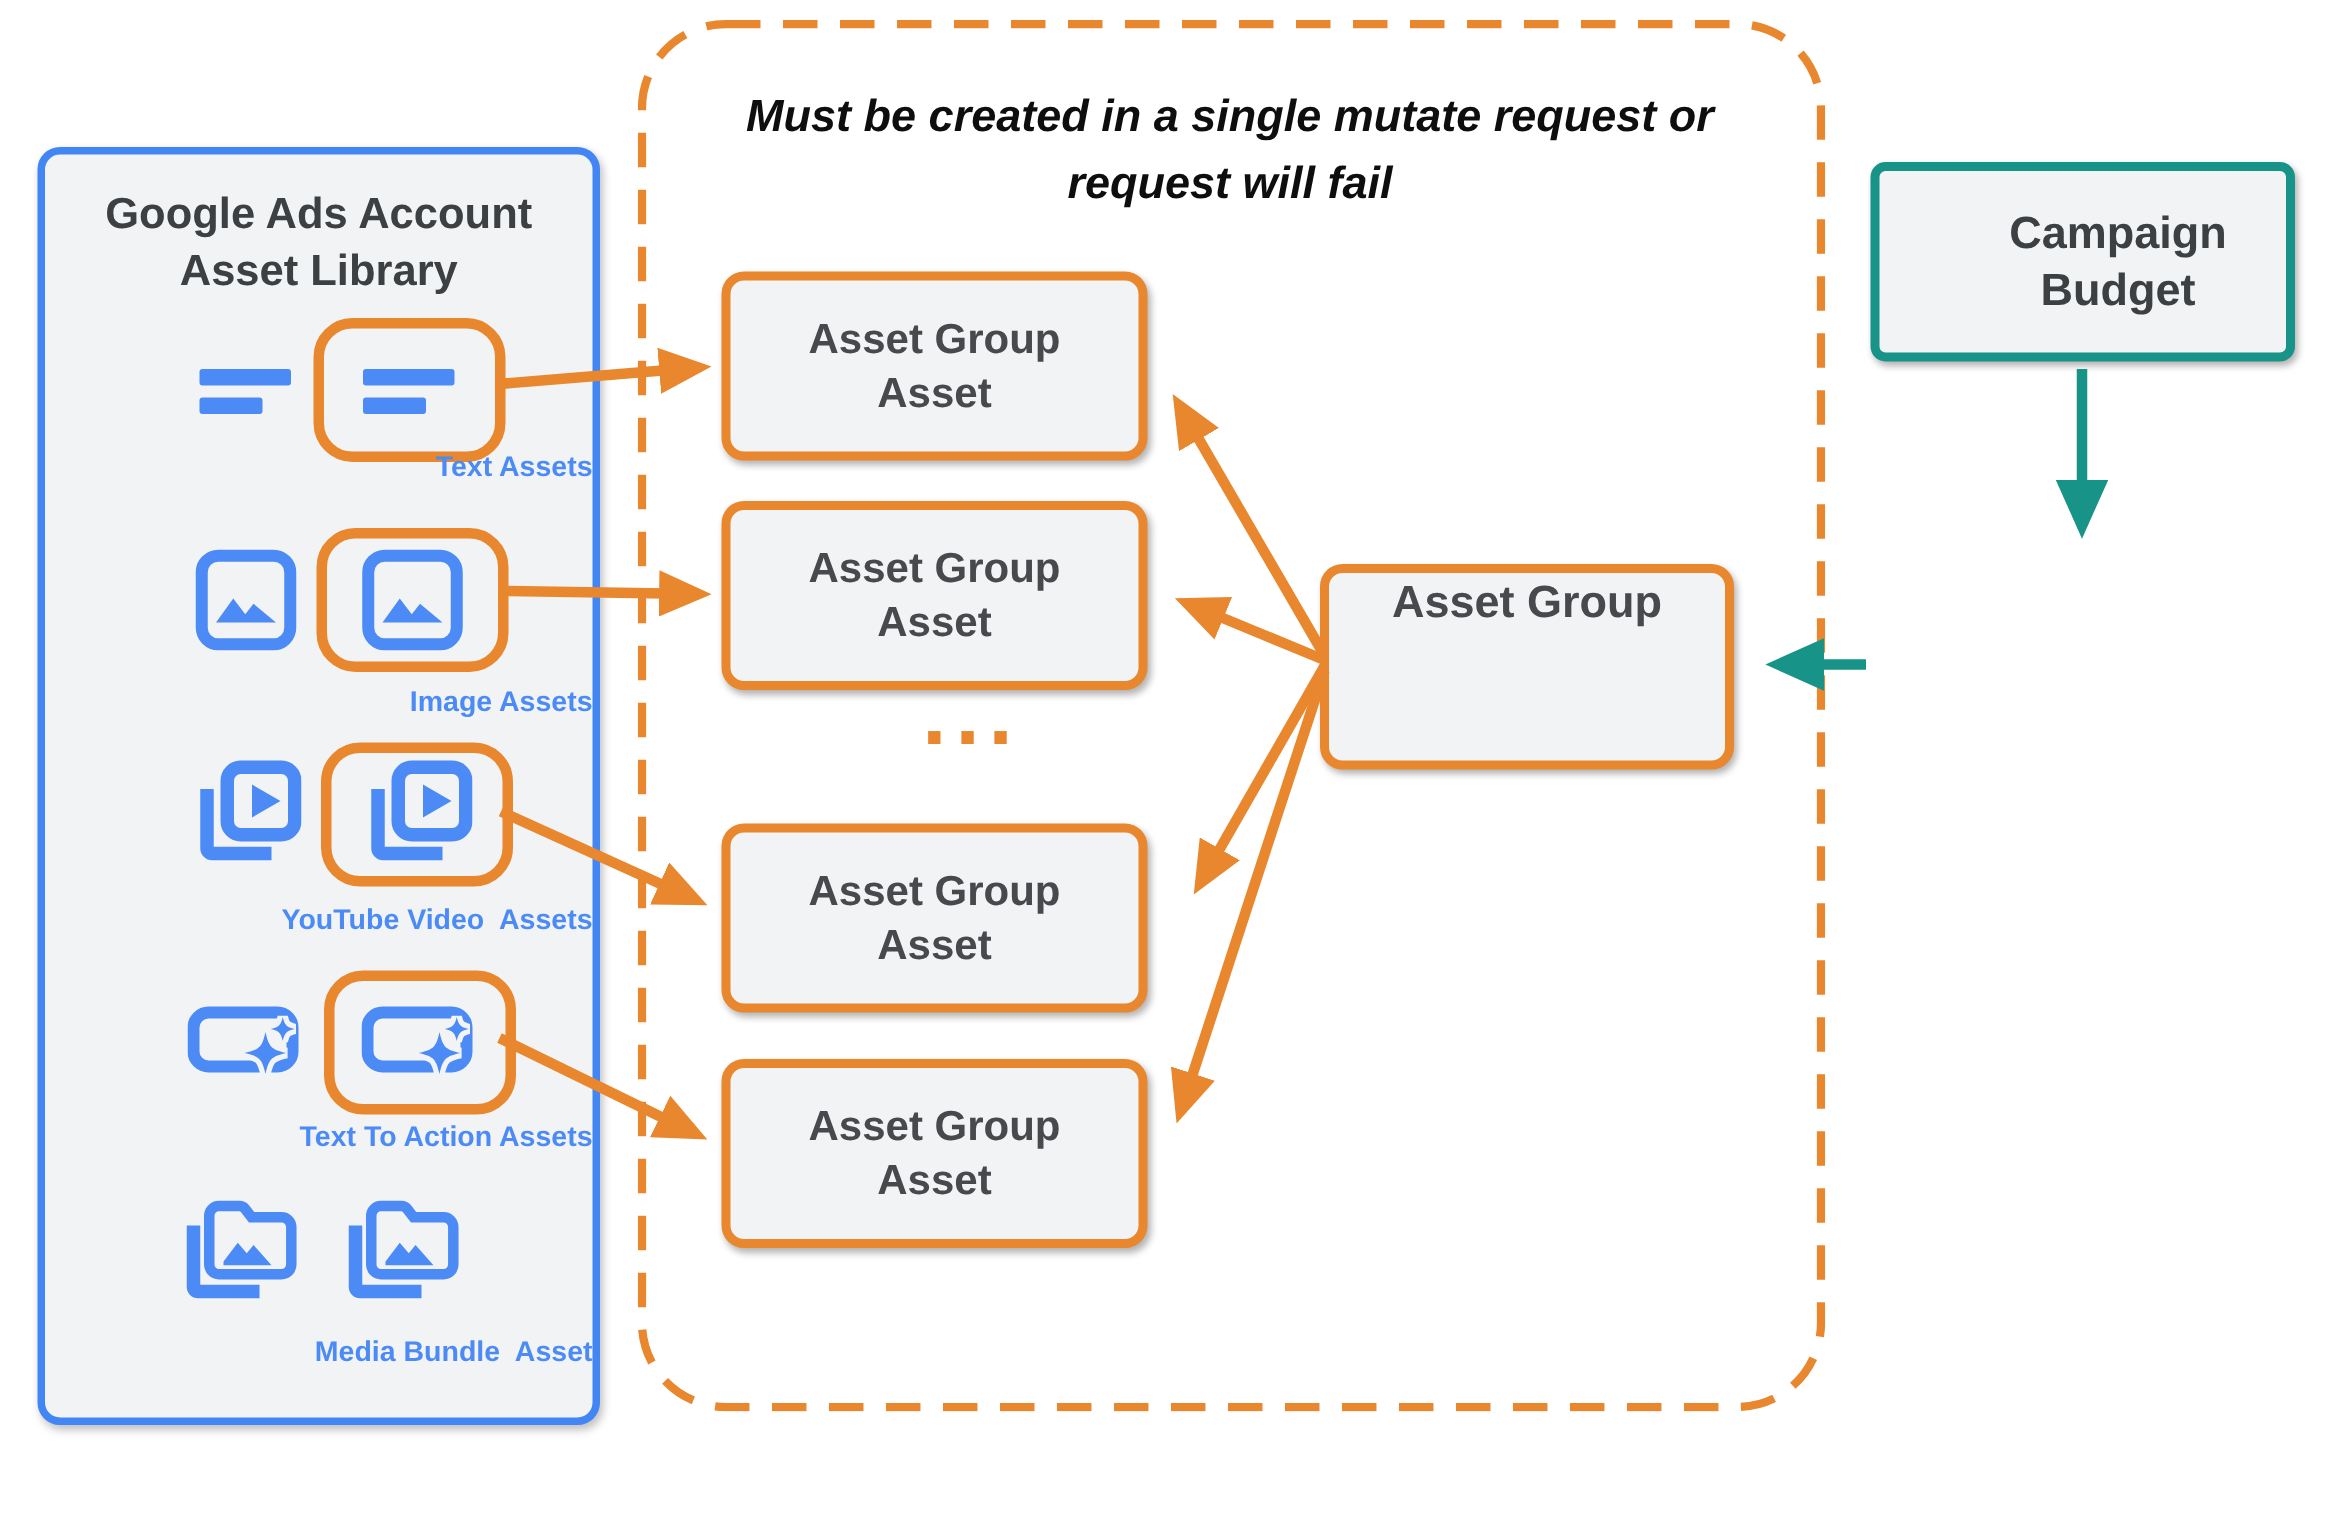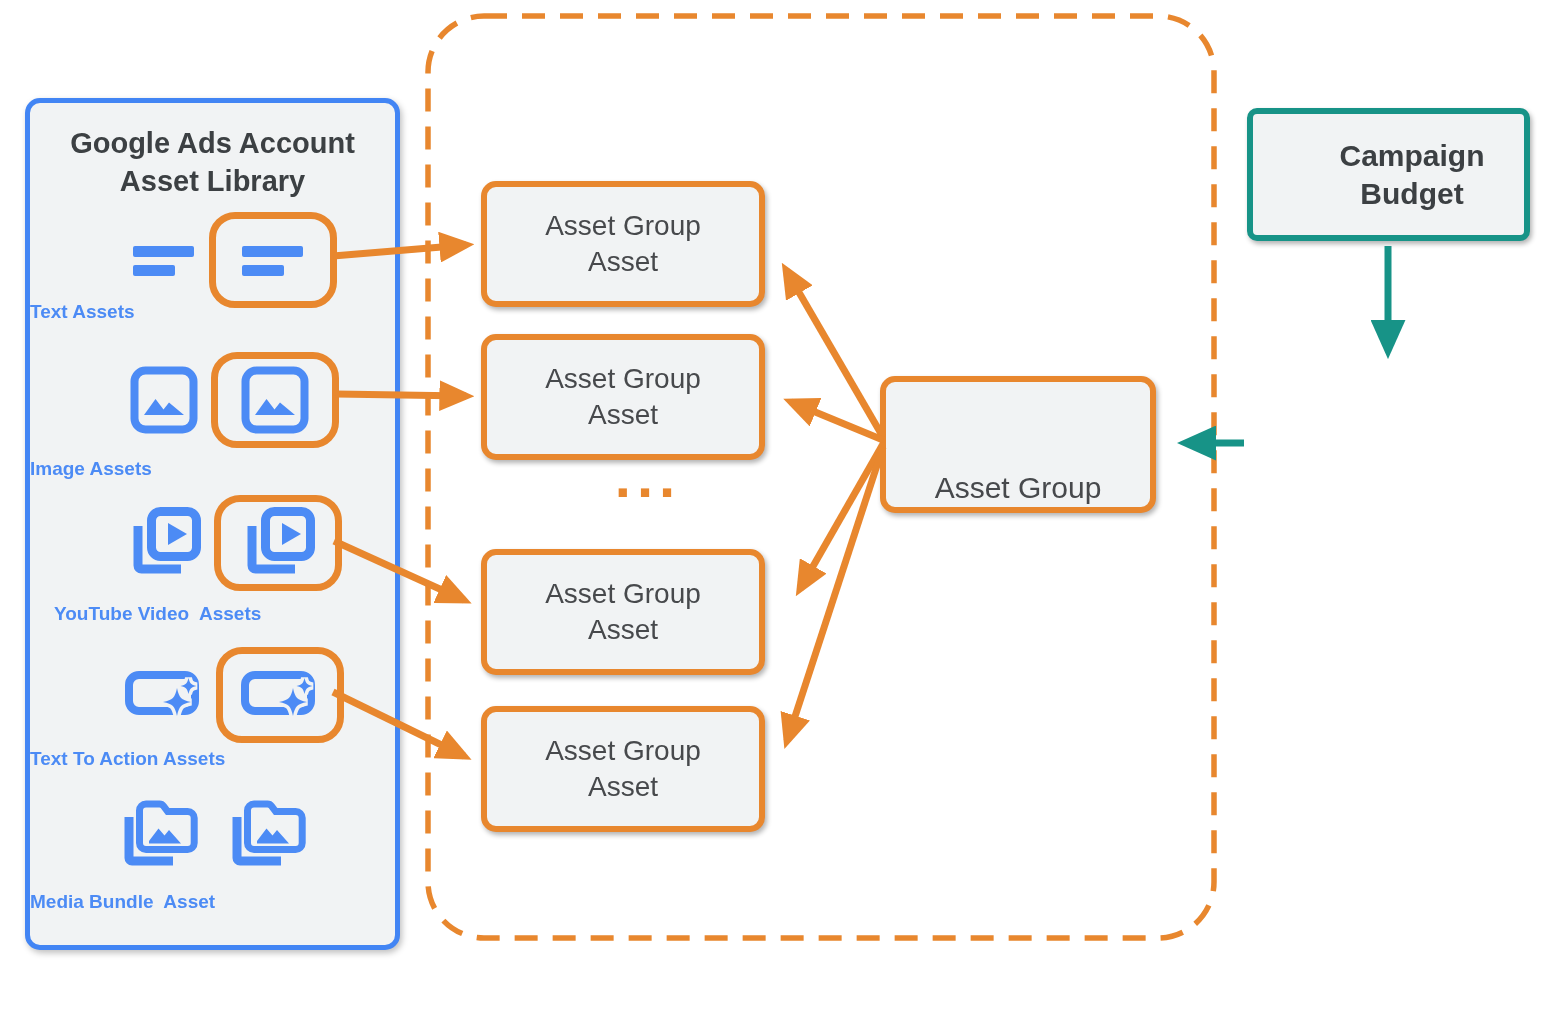--- a/index.html
+++ b/index.html
@@ -33,58 +33,58 @@
   .lib-icons{
     position:absolute;left:0;right:0;display:flex;align-items:center;justify-content:center;gap:13px;
   }
   .shift{transform:translateX(22px);}
   .hl{
     border:7px solid var(--orange);border-radius:26px;
     width:128px;height:96px;box-sizing:border-box;
     display:flex;align-items:center;justify-content:center;
   }
   .lib-label{
-    position:absolute;left:0;right:0;text-align:left;
+    position:absolute;left:0;right:0;text-align:right;
     color:var(--blue);font-weight:700;font-size:19px;white-space:pre-wrap;
   }
   .icon-blue{fill:var(--blue);}
   .icon-stroke{fill:none;stroke:var(--blue);}
   .sparkle path{fill:var(--blue);stroke:var(--fill);stroke-width:7px;paint-order:stroke;}
 
   
   .mutate-border{position:absolute;left:425px;top:13px;width:792px;height:928px;}
   .mutate-title{
     position:absolute;left:460px;top:55px;width:720px;
     text-align:center;font-weight:700;font-style:italic;font-size:30px;line-height:1.5;
     color:var(--black);
   }
   .aga-box{
     position:absolute;left:481px;width:284px;height:126px;
     background:var(--fill);border:6px solid var(--orange);border-radius:15px;
     box-sizing:border-box;box-shadow:2px 3px 5px rgba(0,0,0,.3);
     display:flex;align-items:center;justify-content:center;
   }
   .aga-box span, .ag-box span{
-    width:210px;text-align:center;font-weight:400;font-size:28px;line-height:1.3;color:#47494C;
+    width:210px;text-align:center;font-weight:700;font-size:28px;line-height:1.3;color:#47494C;
   }
   .dots{
     position:absolute;left:588px;top:448px;width:120px;text-align:center;
     color:var(--orange);font-weight:800;font-size:58px;line-height:1;letter-spacing:6px;
   }
   .mutate-caption{
     position:absolute;left:445px;top:876px;width:750px;text-align:center;
     font-weight:700;font-size:20px;color:var(--black);
   }
 
   
   .ag-box{
     position:absolute;left:880px;top:376px;width:276px;height:137px;
     background:var(--fill);border:6px solid var(--orange);border-radius:15px;
     box-sizing:border-box;box-shadow:2px 3px 5px rgba(0,0,0,.3);
-    display:flex;align-items:flex-end;justify-content:center;
+    display:flex;align-items:flex-start;justify-content:center;
   }
   .ag-box span{font-size:30px;width:240px;}
   .teal-box{
     position:absolute;left:1247px;width:283px;height:133px;
     background:var(--fill);border:6px solid var(--teal);border-radius:10px;
     box-sizing:border-box;box-shadow:2px 3px 5px rgba(0,0,0,.3);
     display:flex;align-items:center;justify-content:center;padding-left:47px;
   }
   .teal-box span{width:210px;text-align:center;font-weight:700;font-size:30px;line-height:1.25;color:var(--ink);}
   .budget{top:108px;}
@@ -192,20 +192,21 @@
         <svg width="78" height="76" viewBox="0 0 78 76">
           <path class="icon-stroke" d="M9 22 V63 a3 3 0 0 0 3 3 H53" stroke-width="9"></path>
           <path class="icon-stroke" d="M26 9 h13.5 a5 5 0 0 1 4 2 l4.2 5.5 h20 a6.5 6.5 0 0 1 6.5 6.5 v25 a6.5 6.5 0 0 1 -6.5 6.5 H26 a6.5 6.5 0 0 1 -6.5 -6.5 v-32.5 a6.5 6.5 0 0 1 6.5 -6.5 Z" stroke-width="7"></path>
           <path class="icon-blue" d="M29 46 L38.5 33.5 L44.5 40.5 L49 35 L61 48.5 H29 Z"></path>
         </svg>
       </div>
       <div class="lib-label" style="top:788px;">Media Bundle  Asset</div>
     </div>
   </div>
 
+  <div class="mutate-title">Must be created in a single mutate request or request will fail</div>
 
   <div class="aga-box" style="top:181px;">
     <span>Asset Group Asset</span>
   </div>
   <div class="aga-box" style="top:334px;">
     <span>Asset Group Asset</span>
   </div>
   <div class="dots">...</div>
   <div class="aga-box" style="top:549px;">
     <span>Asset Group Asset</span>

